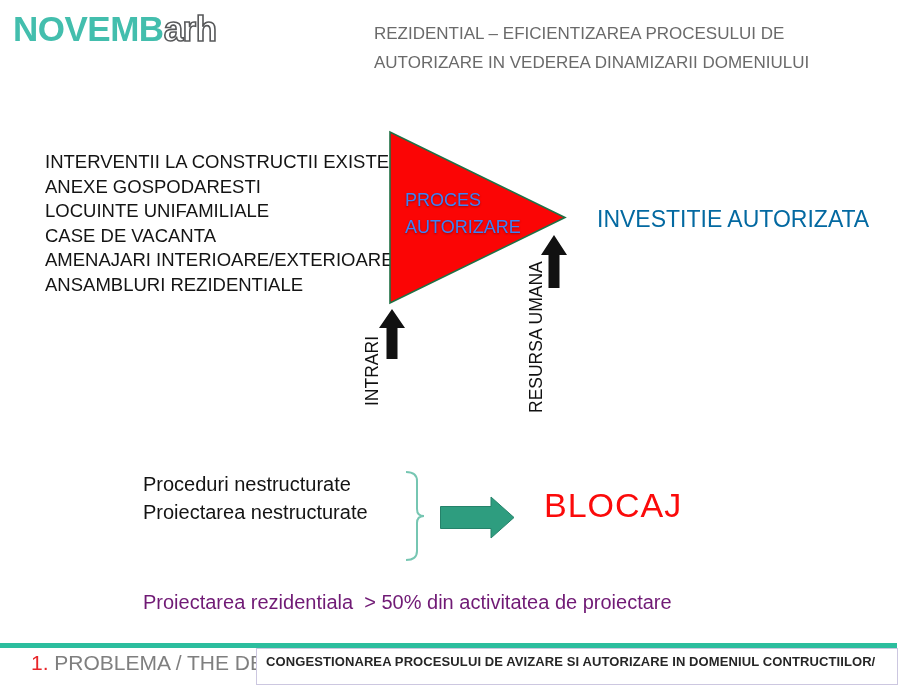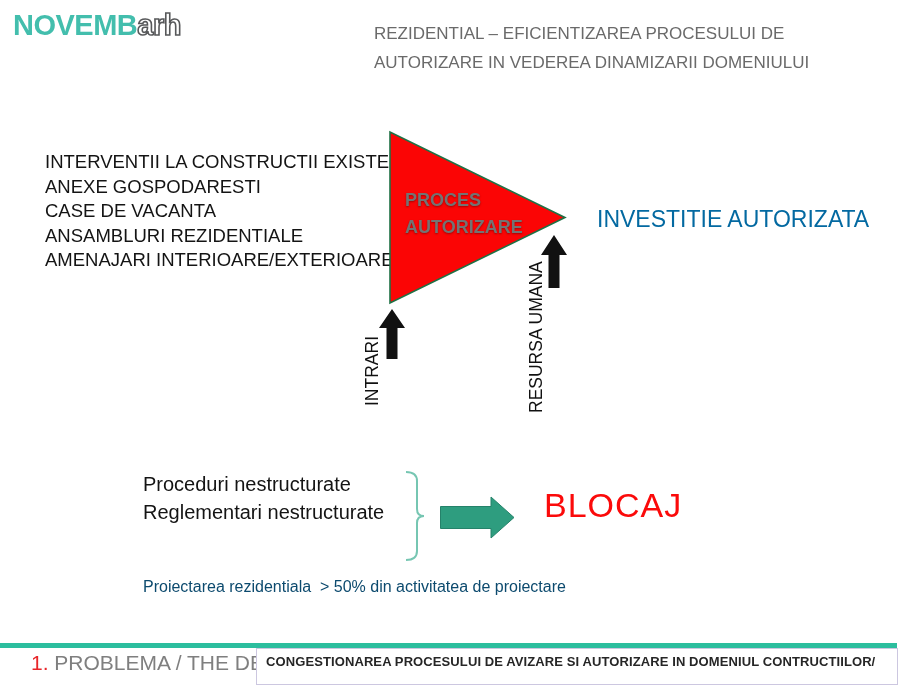--- a/index.html
+++ b/index.html
@@ -8,47 +8,47 @@
   .slide {
     position: relative;
     width: 920px;
     height: 690px;
     background: #ffffff;
     overflow: hidden;
   }
   .abs { position: absolute; }
 
   
-  .logo { left: 13px; top: 9px; font-size: 29px; font-weight: 700; letter-spacing: -0.5px; white-space: nowrap; }
+  .logo { left: 13px; top: 9px; font-size: 35px; font-weight: 700; letter-spacing: -0.5px; white-space: nowrap; }
   .logo-main { color: #43BEAD; }
   .logo-suffix { color: #ffffff; -webkit-text-stroke: 1.6px #57585A; font-weight: 700; }
 
   
   .slide-title { left: 374px; top: 19px; width: 520px; font-size: 17px; line-height: 29px; color: #6A6A6A; }
 
   
   .input-list { left: 45px; top: 150px; list-style: none; font-size: 18.5px; line-height: 24.5px; color: #141414; }
 
   
   .triangle-svg { left: 388px; top: 129px; }
-  .process-label { left: 405px; top: 187px; font-size: 18px; font-weight: 700; line-height: 27px; color: #737373; text-shadow: 0 1px 2px rgba(0,0,0,0.35); }
+  .process-label { left: 405px; top: 187px; font-size: 18px; font-weight: 400; line-height: 27px; color: #3b82f6; text-shadow: 0 1px 2px rgba(0,0,0,0.35); }
   .output-label { left: 597px; top: 206px; font-size: 23px; color: #0369a1; white-space: nowrap; }
 
   .vlabel { height: 22px; text-align: center; transform: rotate(-90deg); font-size: 17.5px; color: #111; white-space: nowrap; }
   .intrari-label  { left: 333px; top: 360px; width: 80px; }
   .resursa-label  { left: 464px; top: 329px; width: 146px; }
 
   
   .causes-list { left: 143px; top: 471px; list-style: none; font-size: 20px; line-height: 27.5px; color: #141414; }
   .brace-svg { left: 404px; top: 470px; }
   .green-arrow-svg { left: 440px; top: 496px; }
   .blocaj-text { left: 544px; top: 486px; font-size: 34px; color: #FB0A0A; letter-spacing: 1px; }
 
   
-  .note-text { left: 143px; top: 578px; font-size: 16px; color: #0c4a6e; white-space: pre; }
+  .note-text { left: 143px; top: 591px; font-size: 20px; color: #701a75; white-space: pre; }
 
   
   .divider-line { left: 0; top: 643px; width: 897px; height: 5px; background: #2CBE9E; }
   .footer-label { left: 31px; top: 651px; font-size: 21px; white-space: nowrap; }
   .footer-number { color: #E8262A; }
   .footer-title { color: #7F7F7F; }
   .footer-note-box {
     left: 256px; top: 648px; width: 642px; height: 37px;
     border: 1.5px solid #CCC7E0; background: #ffffff;
     padding: 5px 9px 0 9px;
@@ -65,23 +65,24 @@
   </div>
 
   <div class="abs slide-title">
     <div>REZIDENTIAL – EFICIENTIZAREA PROCESULUI DE</div>
     <div>AUTORIZARE IN VEDEREA DINAMIZARII DOMENIULUI</div>
   </div>
 
   <ul class="abs input-list">
     <li>INTERVENTII LA CONSTRUCTII EXISTENTE</li>
     <li>ANEXE GOSPODARESTI</li>
+    <li>LOCUINTE UNIFAMILIALE</li>
     <li>CASE DE VACANTA</li>
+    <li>AMENAJARI INTERIOARE/EXTERIOARE</li>
     <li>ANSAMBLURI REZIDENTIALE</li>
-    <li>AMENAJARI INTERIOARE/EXTERIOARE</li>
   </ul>
 
   <svg class="abs triangle-svg" width="180" height="178">
     <polygon points="2,3 2,174 177,88.5" fill="#FB0505" stroke="#1E7145" stroke-width="1.6"></polygon>
   </svg>
   <div class="abs process-label">
     <div>PROCES</div>
     <div>AUTORIZARE</div>
   </div>
 
@@ -92,21 +93,21 @@
   </svg>
   <div class="abs vlabel intrari-label">INTRARI</div>
 
   <svg class="abs" style="left:541px; top:235px;" width="26" height="53">
     <polygon points="13,0 26,20 18.5,20 18.5,53 7.5,53 7.5,20 0,20" fill="#111111"></polygon>
   </svg>
   <div class="abs vlabel resursa-label">RESURSA UMANA</div>
 
   <ul class="abs causes-list">
     <li>Proceduri nestructurate</li>
-    <li>Reglementari nestructurate</li>
+    <li>Proiectarea nestructurate</li>
   </ul>
 
   <svg class="abs brace-svg" width="24" height="92">
     <path d="M2,2 Q13,2 13,11 L13,39 Q13,46 20,46 Q13,46 13,53 L13,81 Q13,90 2,90" fill="none" stroke="#76C6B2" stroke-width="2"></path>
   </svg>
 
   <svg class="abs green-arrow-svg" width="75" height="43">
     <polygon points="0.5,10.5 51,10.5 51,1 74,21.5 51,42 51,32.5 0.5,32.5" fill="#2E9D7F" stroke="#25826A" stroke-width="1"></polygon>
   </svg>
 

